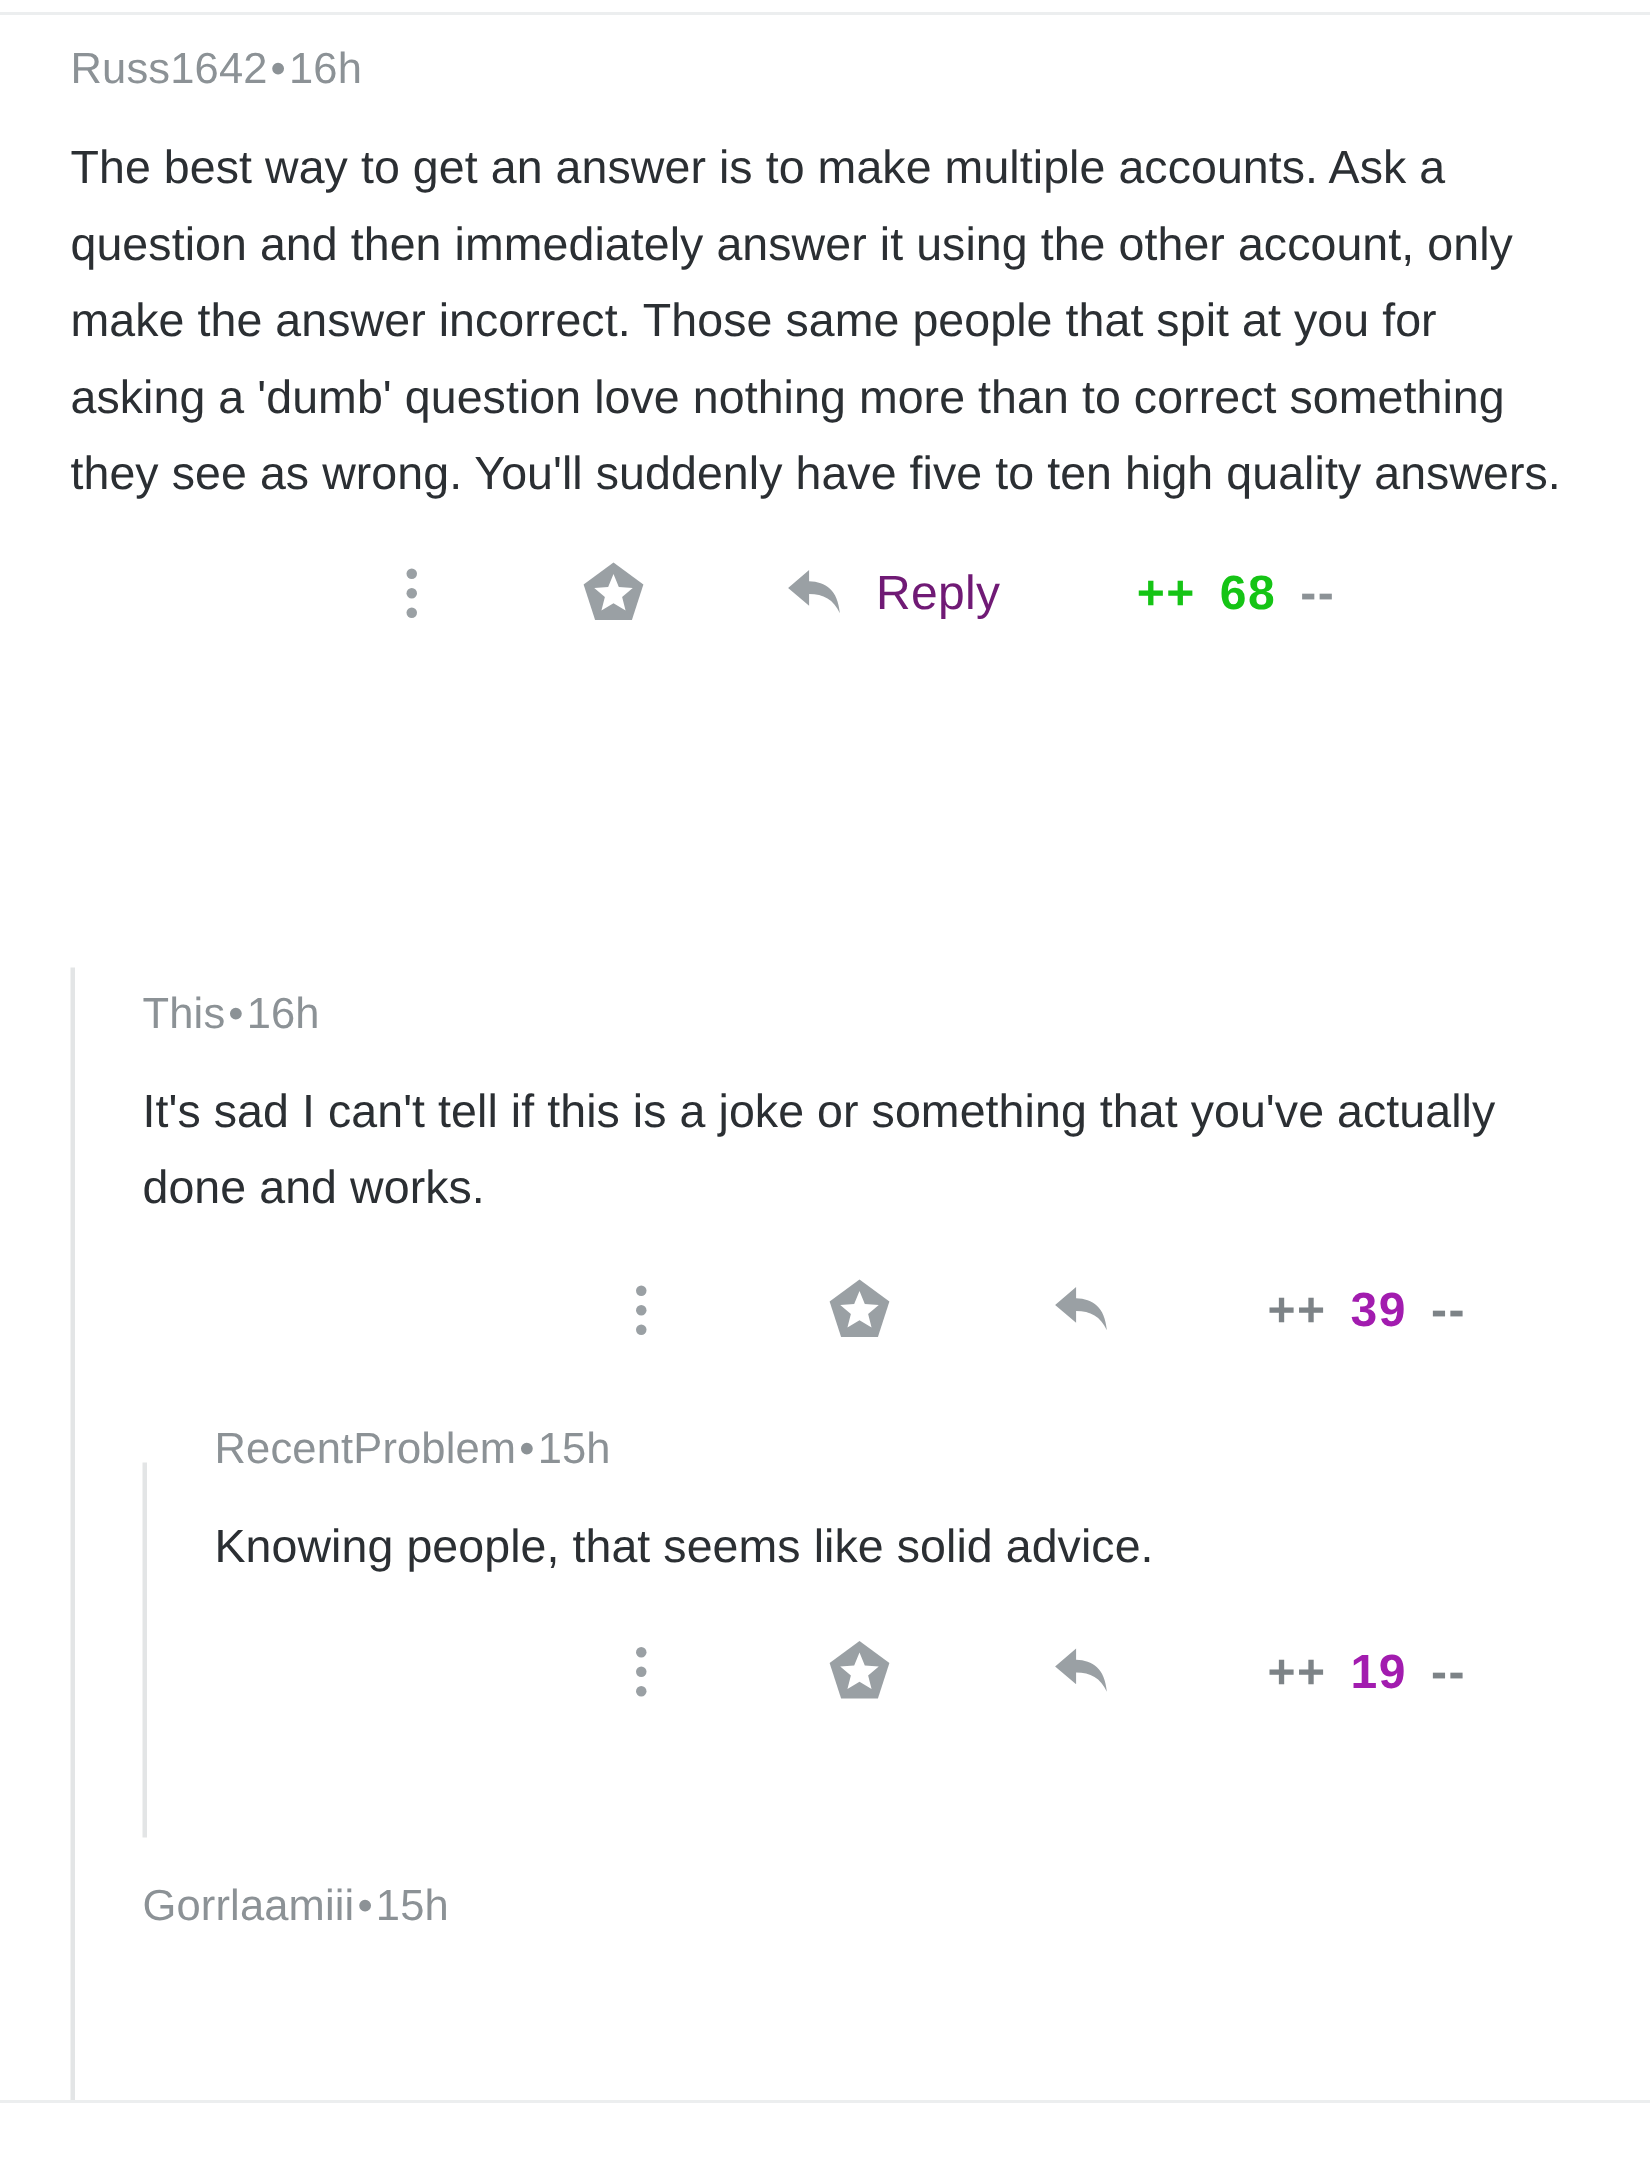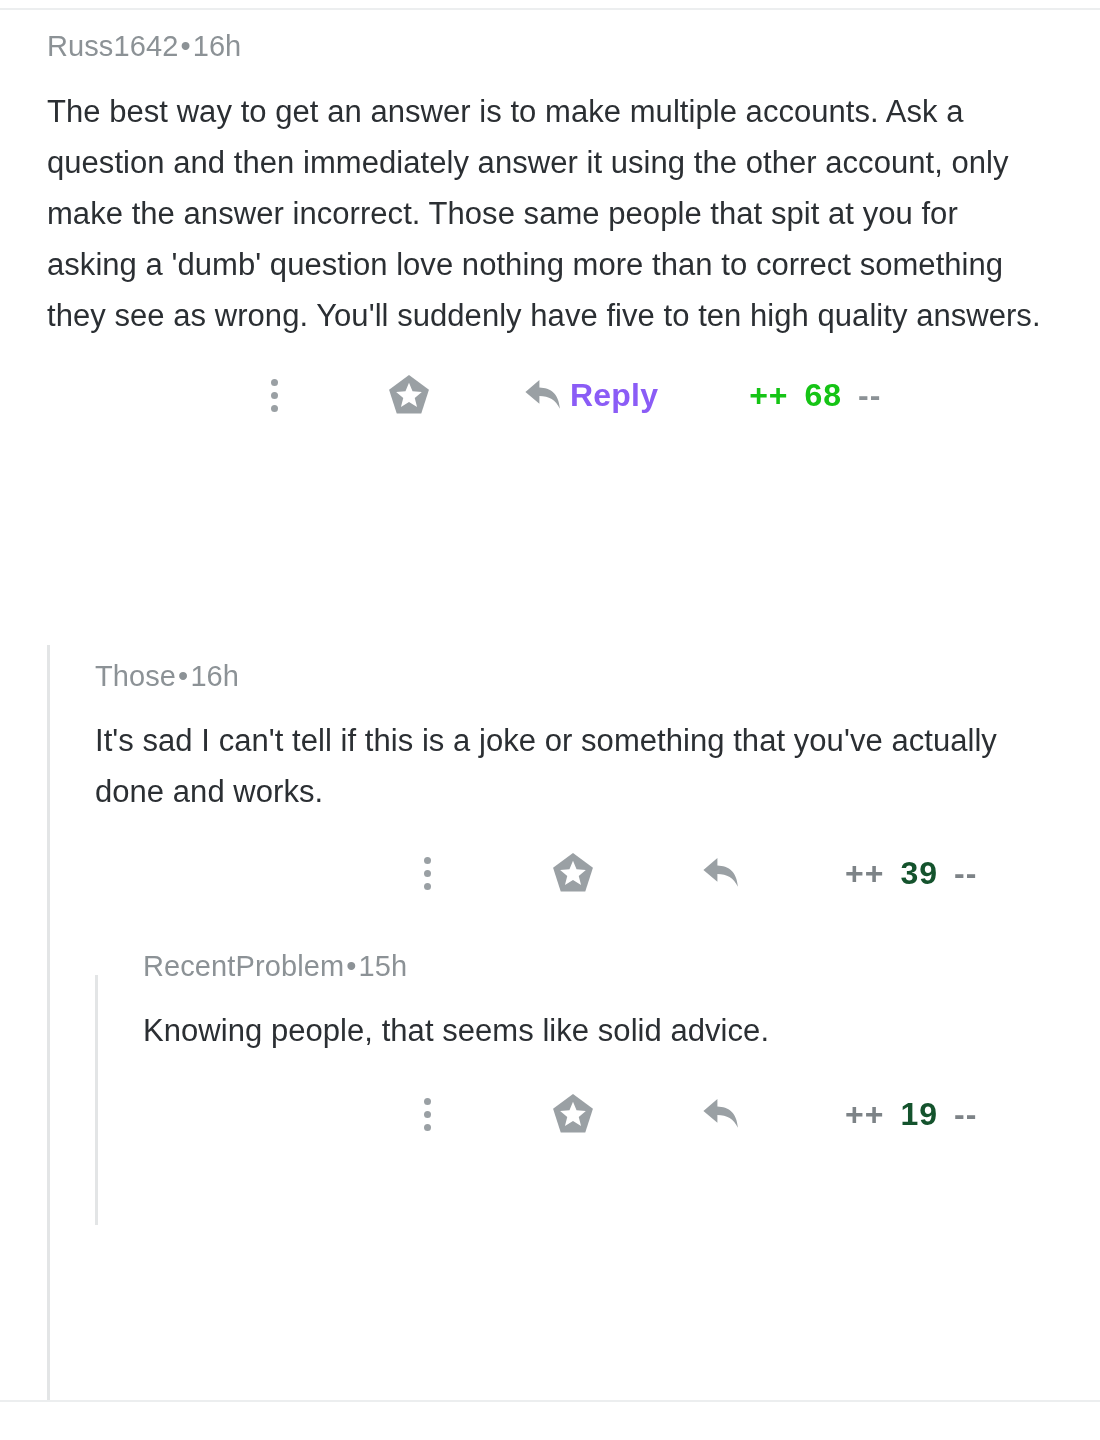--- a/index.html
+++ b/index.html
@@ -97,37 +97,38 @@
     height: 7px;
     border-radius: 50%;
     background: #9aa0a4;
   }
 
   .award-icon { width: 52px; height: 56px; display:flex; align-items:center; justify-content:center; }
   .reply-icon { width: 52px; height: 56px; display:flex; align-items:center; justify-content:center; }
 
   .reply-label {
     font-size: 32px;
-    font-weight: 700;
-    color: #8b5cf6;
+    font-weight: 400;
+    color: #701a75;
     letter-spacing: 0.2px;
+    margin-left: 14px;
   }
 
   .votes {
     display: flex;
     align-items: center;
     white-space: nowrap;
   }
   .vote-up, .vote-down, .vote-count {
     font-size: 32px;
     font-weight: 700;
     letter-spacing: 1px;
   }
   .vote-up   { color: #7d8387; }
-  .vote-count{ color: #14532d; margin: 0 16px; }
+  .vote-count{ color: #a21caf; margin: 0 16px; }
   .vote-down { color: #7d8387; }
 
   .votes.upvoted .vote-up    { color: #15c415; }
   .votes.upvoted .vote-count { color: #15c415; text-align: right; }
   .votes.upvoted .vote-down  { color: #8c9296; }
 
   
   .rail {
     position: absolute;
     width: 3px;
@@ -179,21 +180,21 @@
         <span class="vote-up">++</span>
         <span class="vote-count">68</span>
         <span class="vote-down">--</span>
       </div>
     </div>
   </div>
 
   <div class="comment" style="left:95px; top:660px; width:955px;">
 
     <div class="comment-meta">
-      <span>Those</span><span class="meta-sep">•</span><span>16h</span>
+      <span>This</span><span class="meta-sep">•</span><span>16h</span>
     </div>
 
     <div class="comment-body" style="margin-top:22px; width:920px;">It's sad I can't tell if this is a joke or something that you've actually done and works.</div>
 
     <div class="action-bar" style="margin-top:28px; padding-left:310px;">
 
       <div class="act kebab-icon">
         <i></i>
           <i></i>
           <i></i>
@@ -252,17 +253,20 @@
       <div class="votes" style="margin-left:97px;">
         <span class="vote-up">++</span>
         <span class="vote-count">19</span>
         <span class="vote-down">--</span>
       </div>
     </div>
   </div>
 
   <div class="comment" style="left:95px; top:1255px; width:955px;">
 
+    <div class="comment-meta">
+      <span>Gorrlaamiii</span><span class="meta-sep">•</span><span>15h</span>
+    </div>
 
   </div>
 
   <div class="bottom-divider"></div>
 </div>
 
 </body></html>

